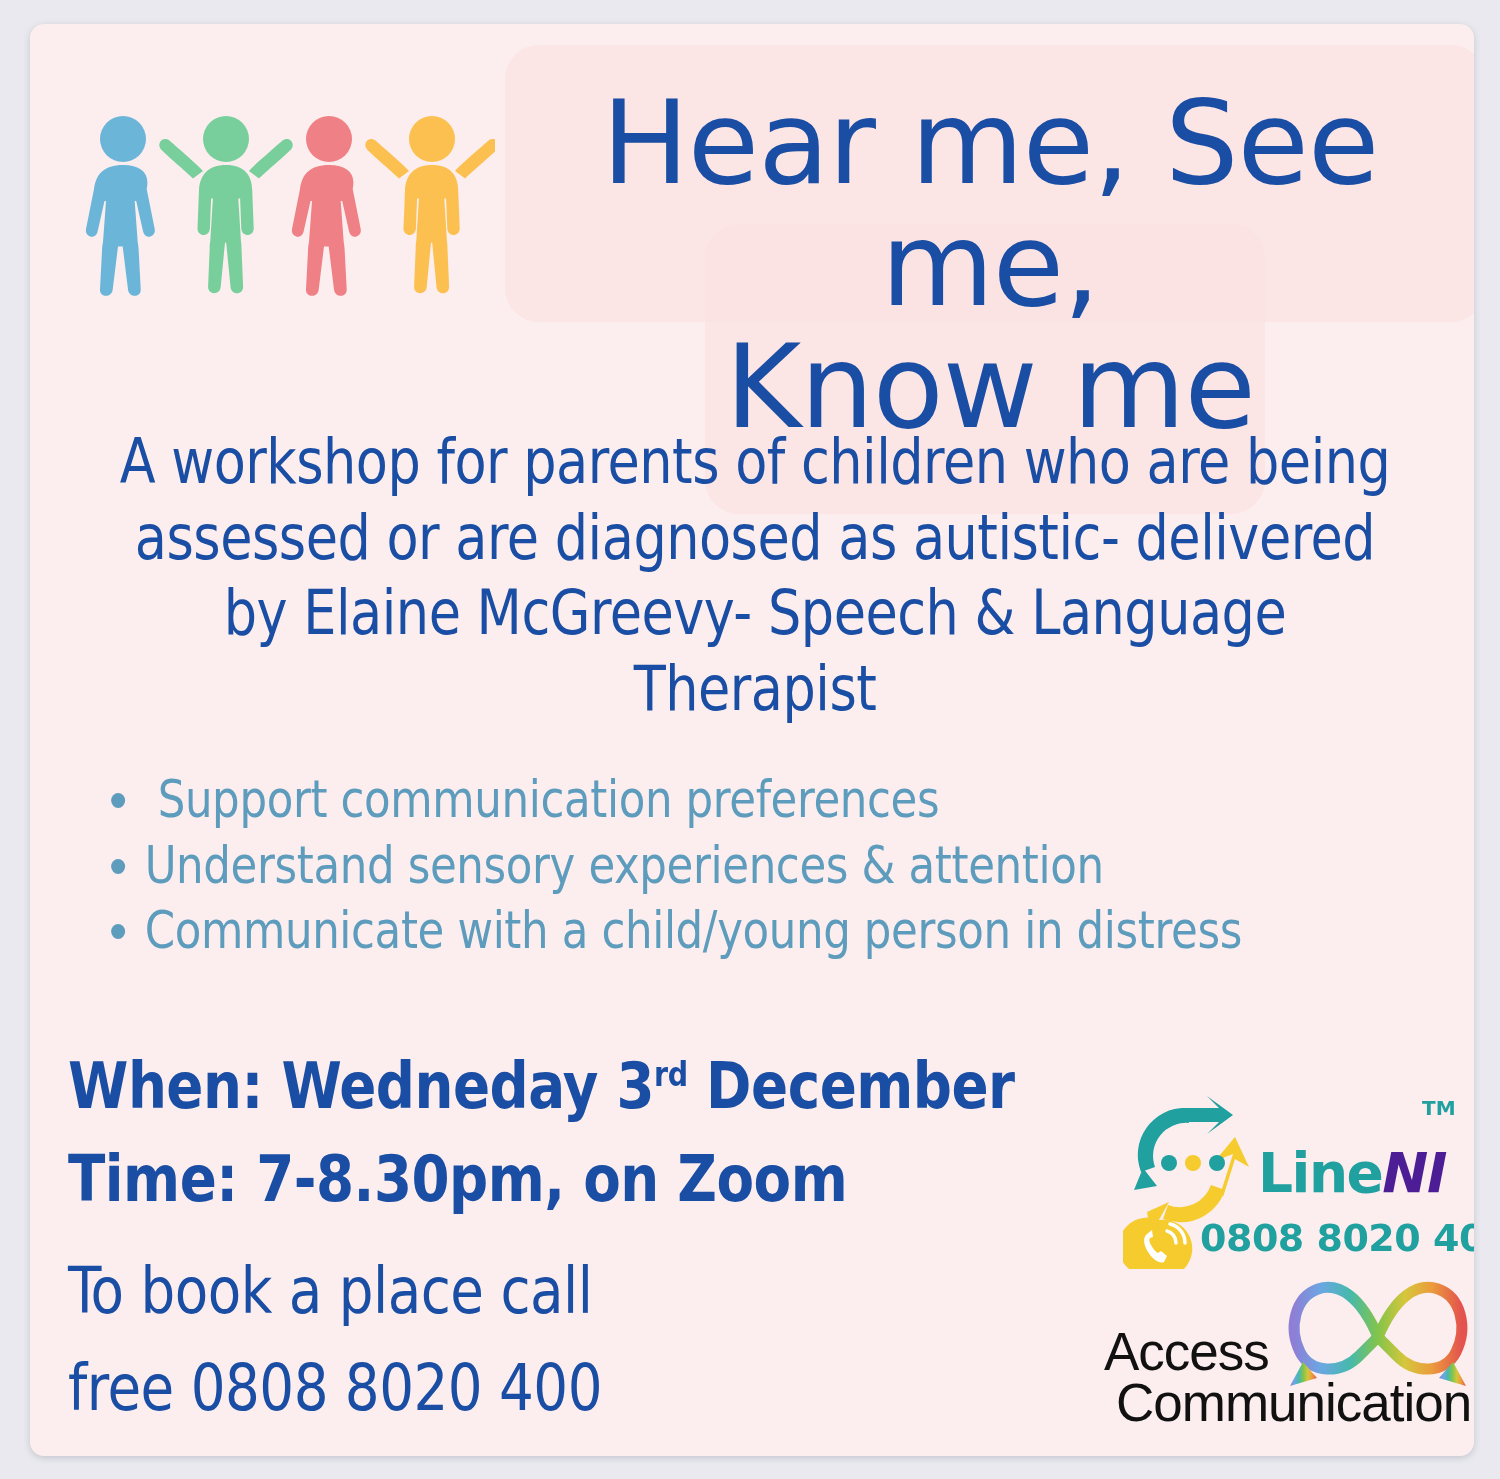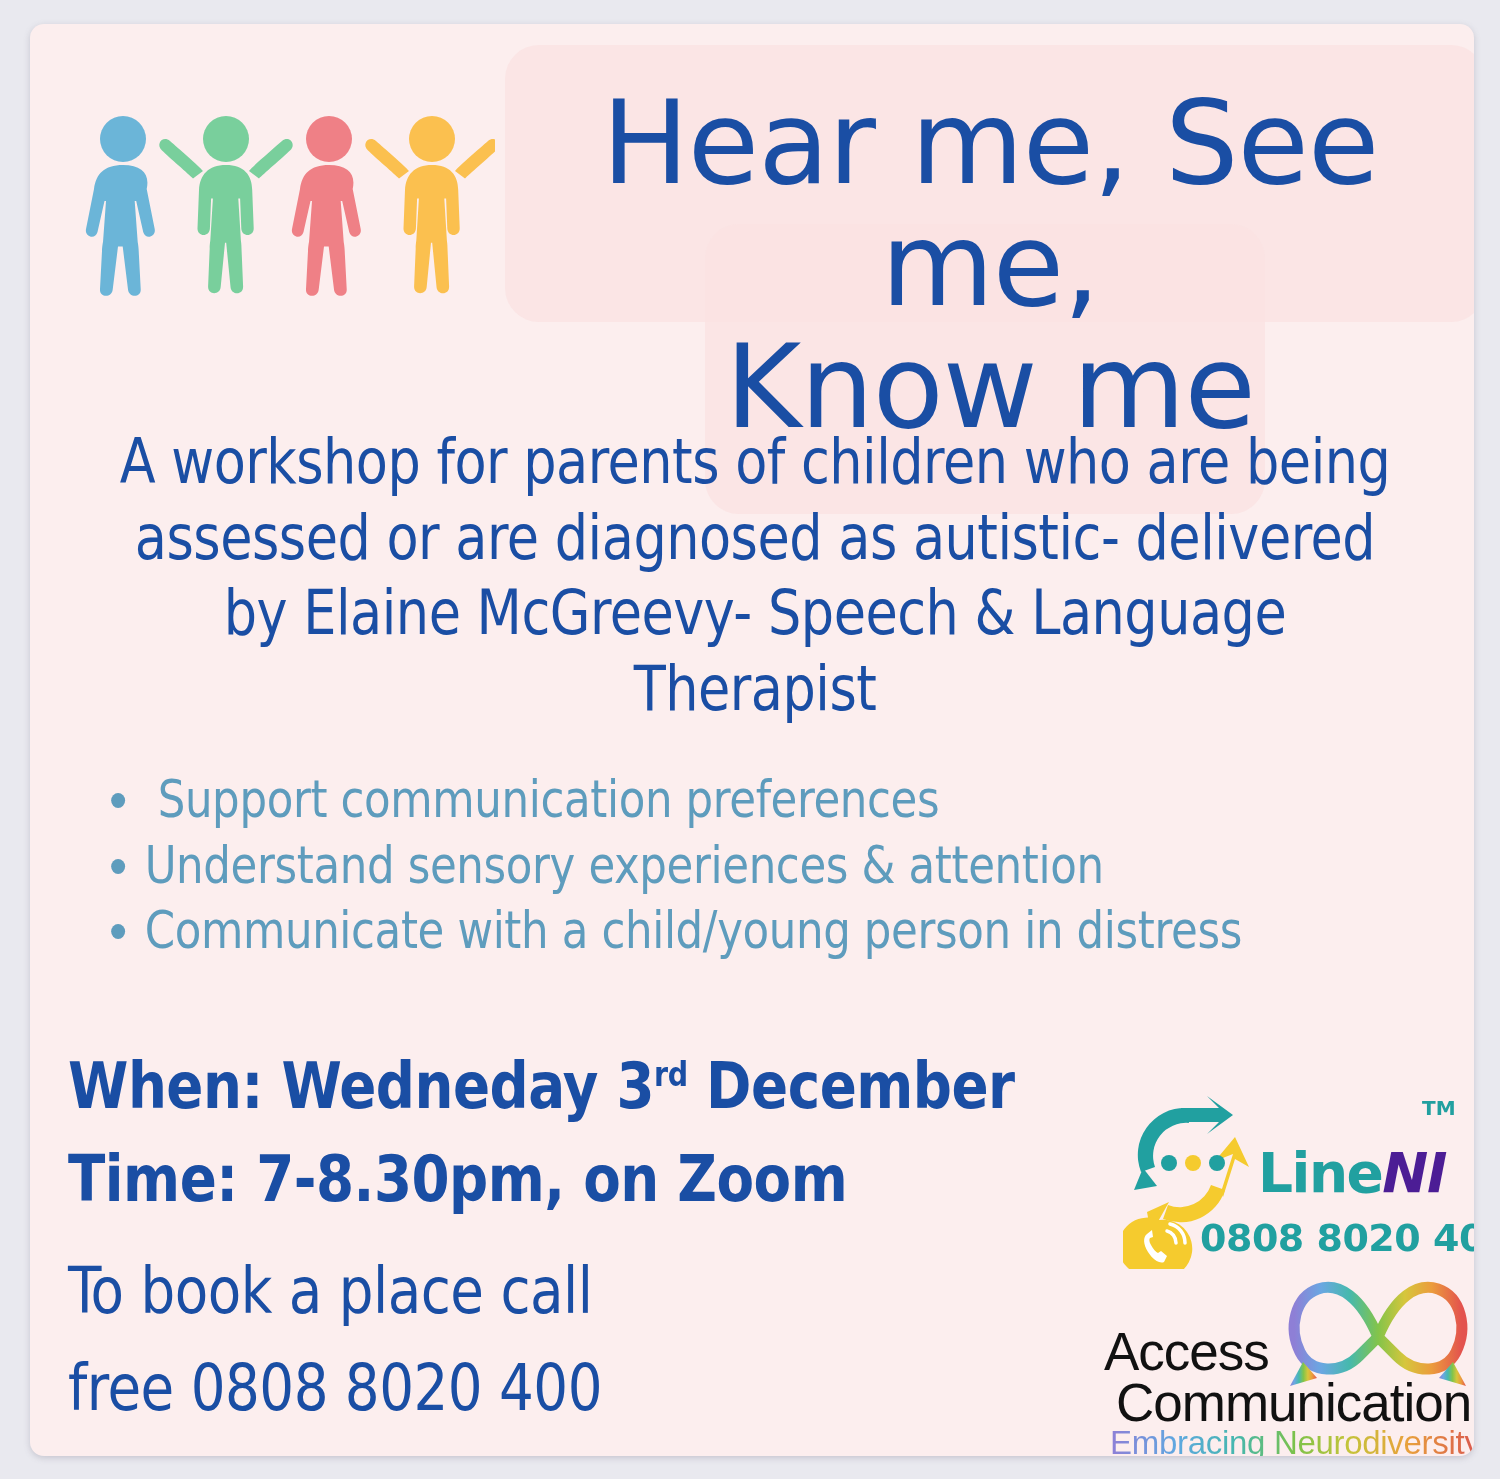--- a/index.html
+++ b/index.html
@@ -289,15 +289,14 @@
         <path d="M105 67 C88 27 66 12 45 19 C22 27 15 58 27 82 C38 104 68 104 86 86 C96 76 100 72 105 67
                  C122 27 144 12 165 19 C188 27 195 58 183 82 C172 104 142 104 124 86 C114 76 110 72 105 67 Z"></path>
       </g>
 
       <path d="M30 92 L17 116 L44 108 Z" fill="url(#rainbow)"></path>
       <path d="M180 92 L193 116 L166 108 Z" fill="url(#rainbow)"></path>
     </svg>
   </div>
   <div id="ac-text1">Access</div>
   <div id="ac-text2">Communication</div>
-  <div id="ac-tag">Embracing Neurodiversity</div>
 
 </div>
 
 </body></html>

